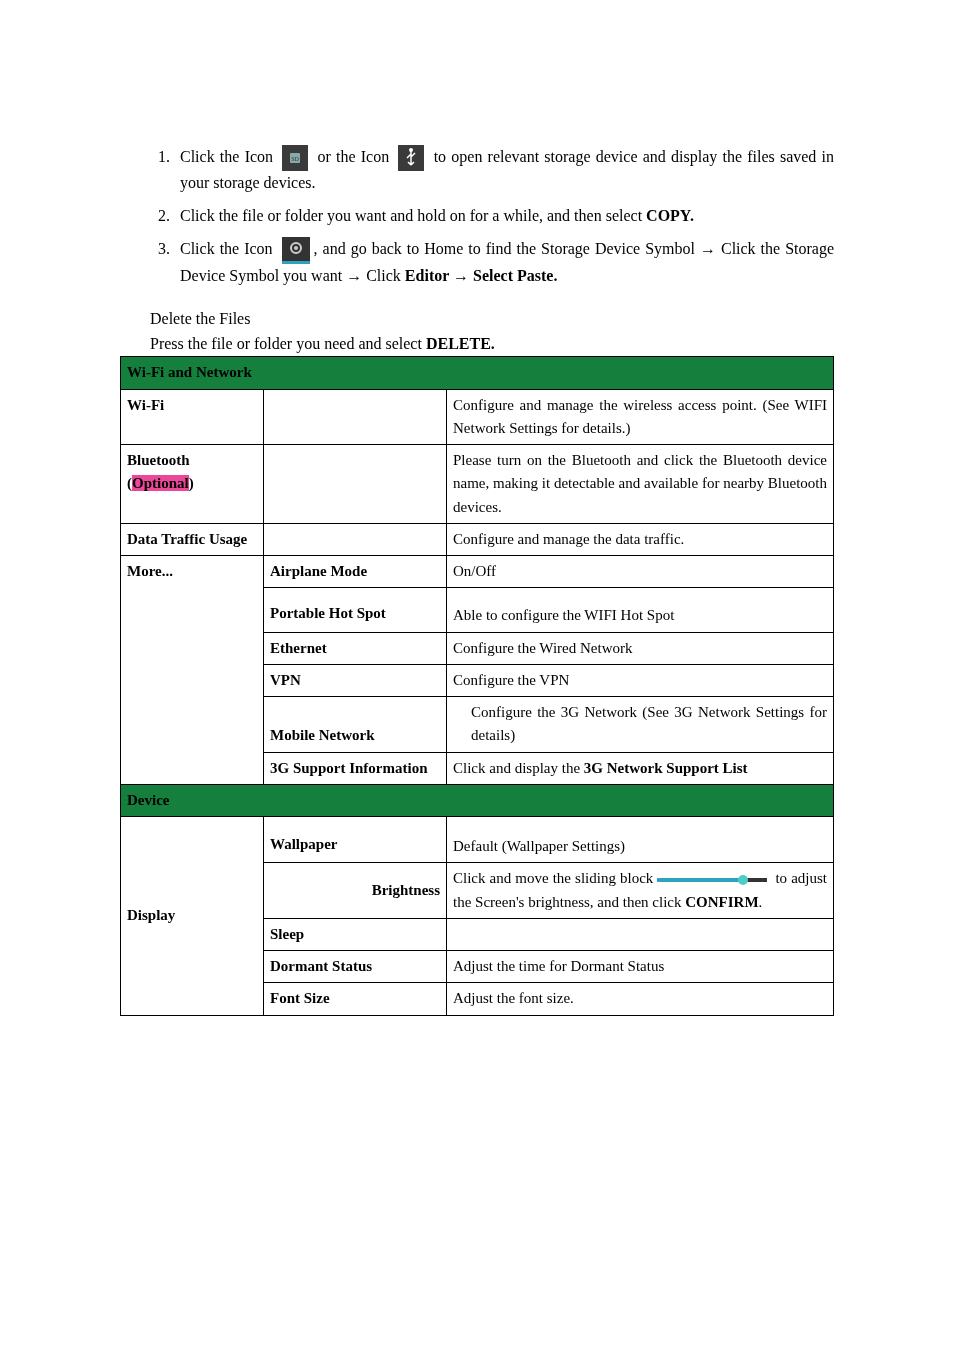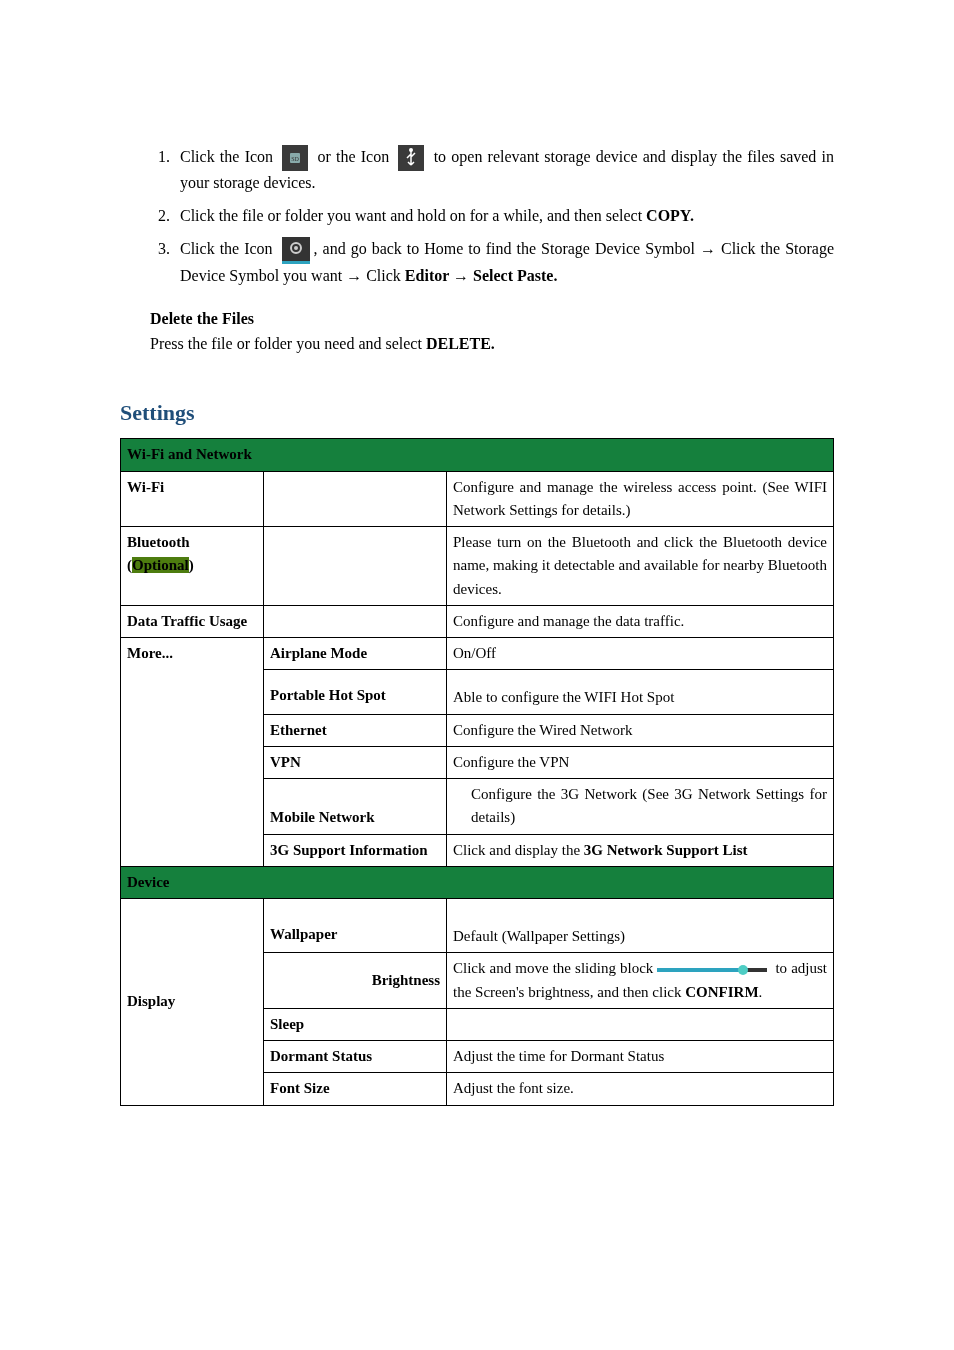--- a/index.html
+++ b/index.html
@@ -30,21 +30,21 @@
     display: inline-block;
     vertical-align: middle;
     width: 26px; height: 26px;
     background: #3a3a3a;
     margin: 0 4px;
     position: relative;
   }
   .inline-icon svg { width: 100%; height: 100%; display: block; }
   .sub-section { margin: 10px 0 0 30px; }
   .bold { font-weight: bold; }
-  .delete-hdr { font-weight: bold; margin-top: 18px; }
+  .delete-hdr { font-weight: normal; margin-top: 18px; }
   .heading-14 { font-weight: bold; margin-top: 36px; }
   .settings-hdr {
     color: #1f4e79;
     font-size: 22px;
     font-weight: bold;
     margin-top: 40px;
     margin-bottom: 8px;
   }
   table.settings {
     width: 100%;
@@ -56,21 +56,21 @@
     vertical-align: top;
     text-align: left;
     font-size: 15px;
   }
   .section-row td {
     background: #15803d;
     font-weight: bold;
   }
   .col1 { width: 130px; font-weight: bold; }
   .col2 { width: 170px; font-weight: bold; }
-  .yellow { background: #4d7c0f; }
+  .yellow { background: #ec4899; }
   .slider {
     display: inline-block;
     vertical-align: middle;
     width: 110px; height: 10px;
     margin: 0 4px;
     position: relative;
   }
   .slider-track {
     position: absolute; top: 3px; left: 0; right: 0; height: 4px;
     background: #333;
@@ -125,21 +125,20 @@
   </ol>
 
   <div class="sub-section">
     <div class="delete-hdr">Delete the Files</div>
     <div>
       <span>Press the file or folder you need and select </span><span class="bold">DELETE.</span>
     </div>
   </div>
 
 
-  <div class="settings-hdr">Settings</div>
 
   <table class="settings">
     <tbody>
         <tr class="section-row">
           <td colspan="3">Wi-Fi and Network</td>
         </tr>
 
     <tr>
       <td class="col1">Wi-Fi</td>
       <td class="col2"></td>
@@ -188,21 +187,21 @@
         <span>Click and display the </span><span class="bold">3G Network Support List</span>
       </td>
     </tr>
 
     <tr class="section-row">
           <td colspan="3">Device</td>
         </tr>
 
     <tr>
       <td class="col1" rowspan="5" style="vertical-align:middle;">Display</td>
-      <td class="col2" style="padding-top:24px;padding-bottom:6px;margin-left:44px;">Wallpaper</td>
+      <td class="col2" style="padding-top:16px;padding-bottom:6px;margin-left:44px;">Wallpaper</td>
       <td style="vertical-align:bottom;">Default (Wallpaper Settings)</td>
     </tr>
     <tr>
       <td class="col2" style="vertical-align:middle;text-align:right;">Brightness</td>
       <td style="text-align:justify;">
         <span>Click and move the sliding block</span><span class="slider"><span class="slider-track"></span><span class="slider-fill"></span><span class="slider-thumb"></span></span><span> to adjust the Screen's brightness, and then click </span><span class="bold">CONFIRM</span><span>.</span>
       </td>
     </tr>
     <tr>
       <td class="col2">Sleep</td>

